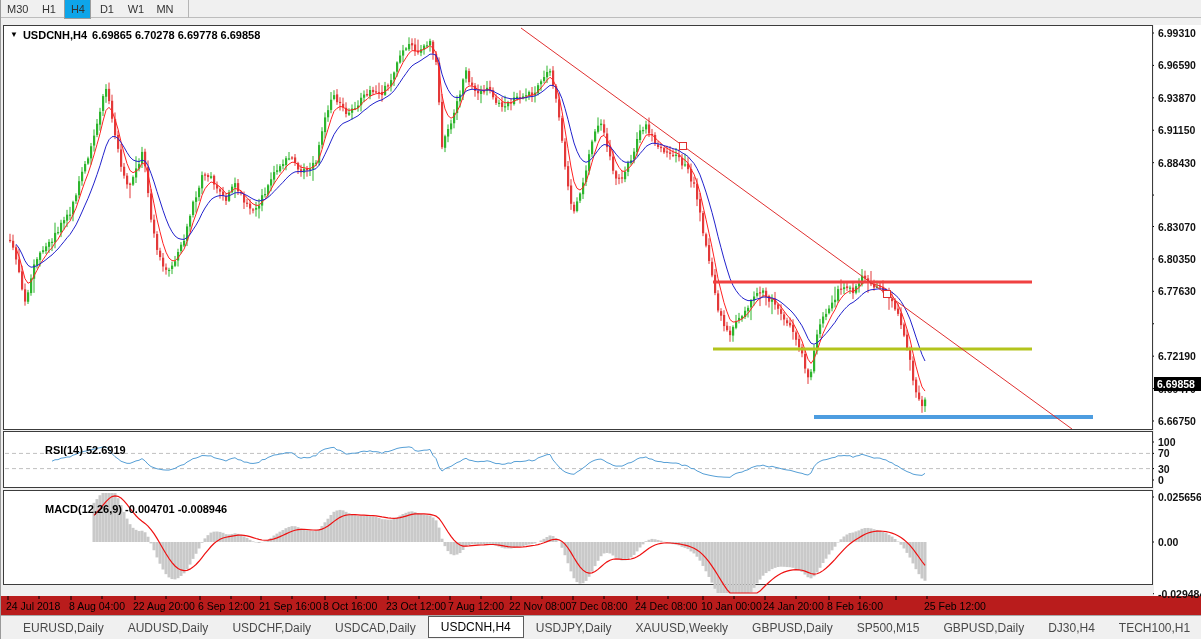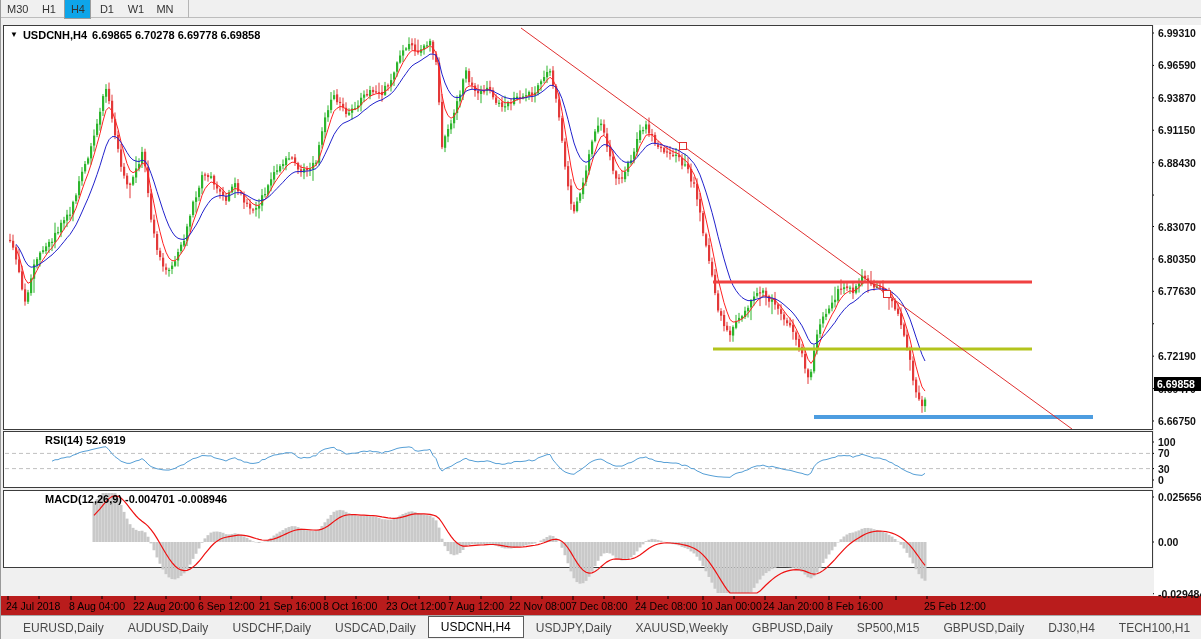--- a/index.html
+++ b/index.html
@@ -15,25 +15,25 @@
   .tf-btn { min-width:27px; height:21px; margin:0 1px; padding:0 4px;
     font-size:11px; color:#333; display:flex; align-items:center; justify-content:center;
     background:transparent; border:1px solid transparent; cursor:default; }
   .tf-btn.active { background:#0ea5e9; border:1px solid #9d9d9d; }
   .toolbar-sep { width:1px; height:19px; background:#b5b5b5; margin:0 4px 0 8px; }
   
   .panel { position:absolute; left:2px; width:1150px; background:#ffffff;
     border:1px solid #3c3c3c; }
   .panel.main  { top:25px;  height:405px; }
   .panel.rsi   { top:431px; height:57px;  }
-  .panel.macd  { top:490px; height:78px; }
+  .panel.macd  { top:490px; height:95px; }
   .chart-title { position:absolute; left:6px; top:3px; font-size:11px; font-weight:700;
     color:#000; z-index:5; display:flex; align-items:center; gap:5px; white-space:nowrap; }
   .chart-title .tri { font-size:8px; position:relative; top:-1px; }
-  .ind-label { position:absolute; left:5px; top:2px; font-size:11px; font-weight:700;
+  .ind-label { position:absolute; left:5px; top:12px; font-size:11px; font-weight:700;
     color:#000; z-index:5; white-space:nowrap;padding-left:36px; }
   
   .axis-area { position:absolute; left:1153px; top:25px; width:64px; height:571px;
     background:#fff; z-index:4; }
   .axis-label { position:absolute; left:4px; font-size:10.5px; font-weight:700;
     color:#111; white-space:nowrap; transform:translateY(-50%); }
   .price-tag { position:absolute; left:0px; width:48px; height:14px; background:#000;
     color:#fff; font-size:10.5px; font-weight:700; display:flex; align-items:center;
     padding-left:3px; transform:translateY(-50%); z-index:6; }
   

